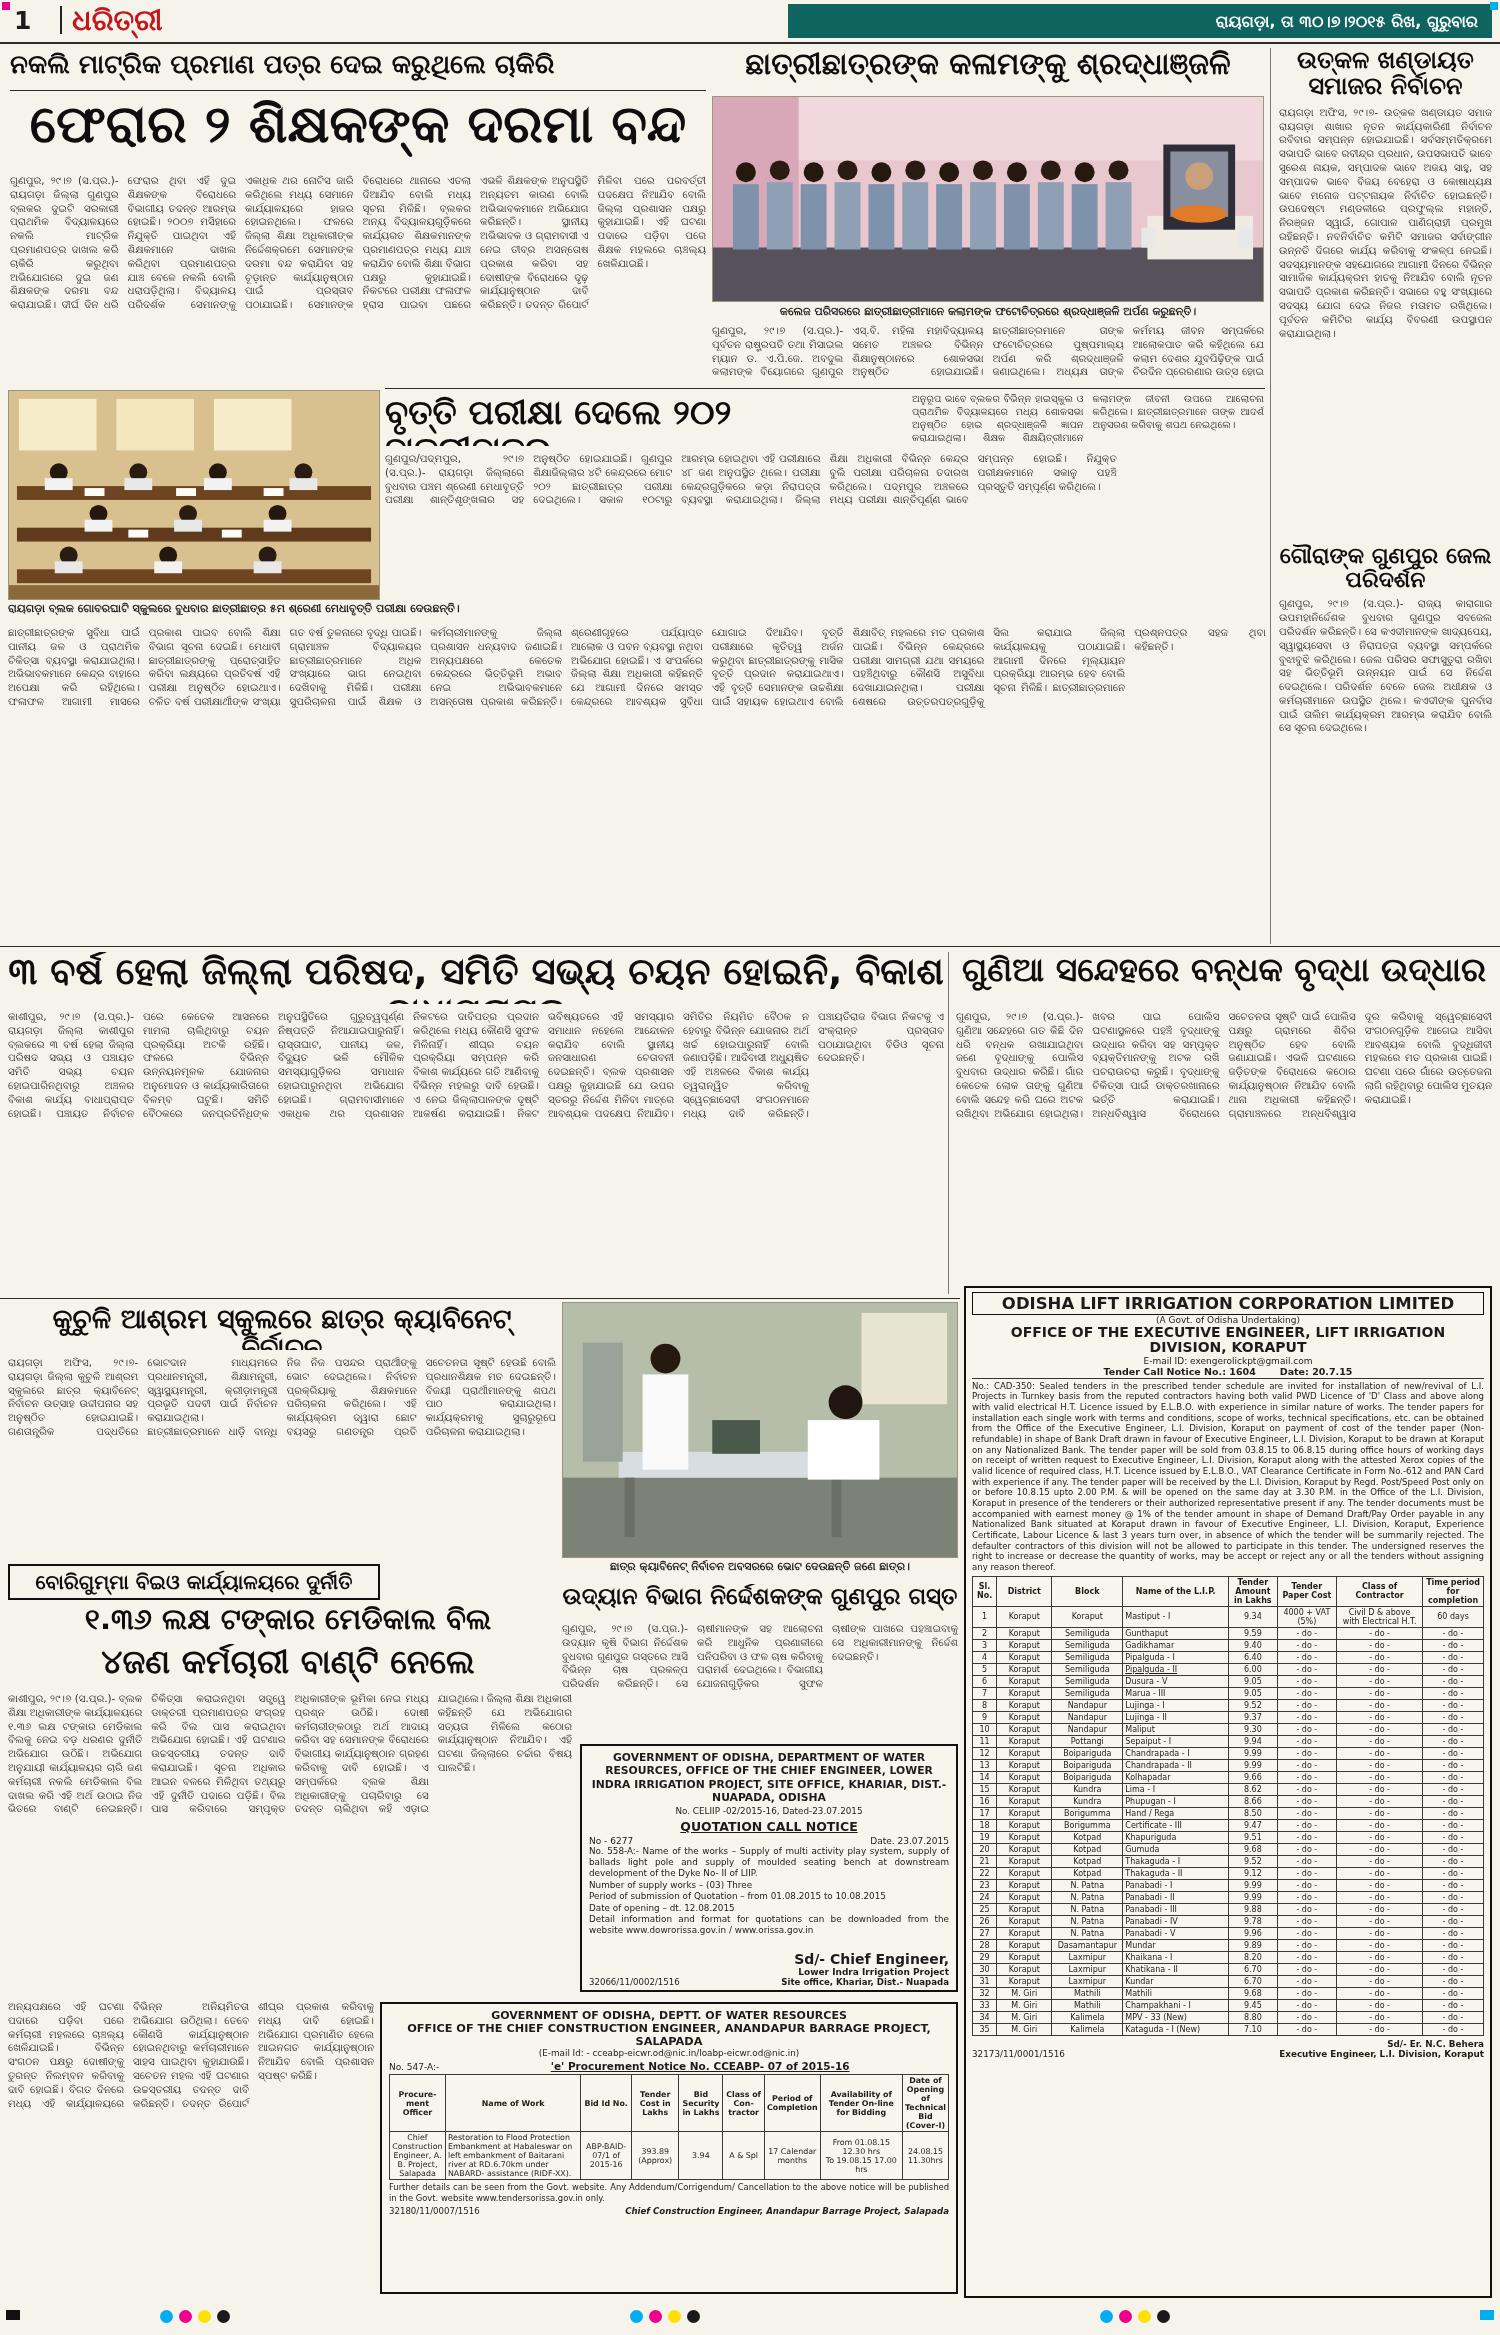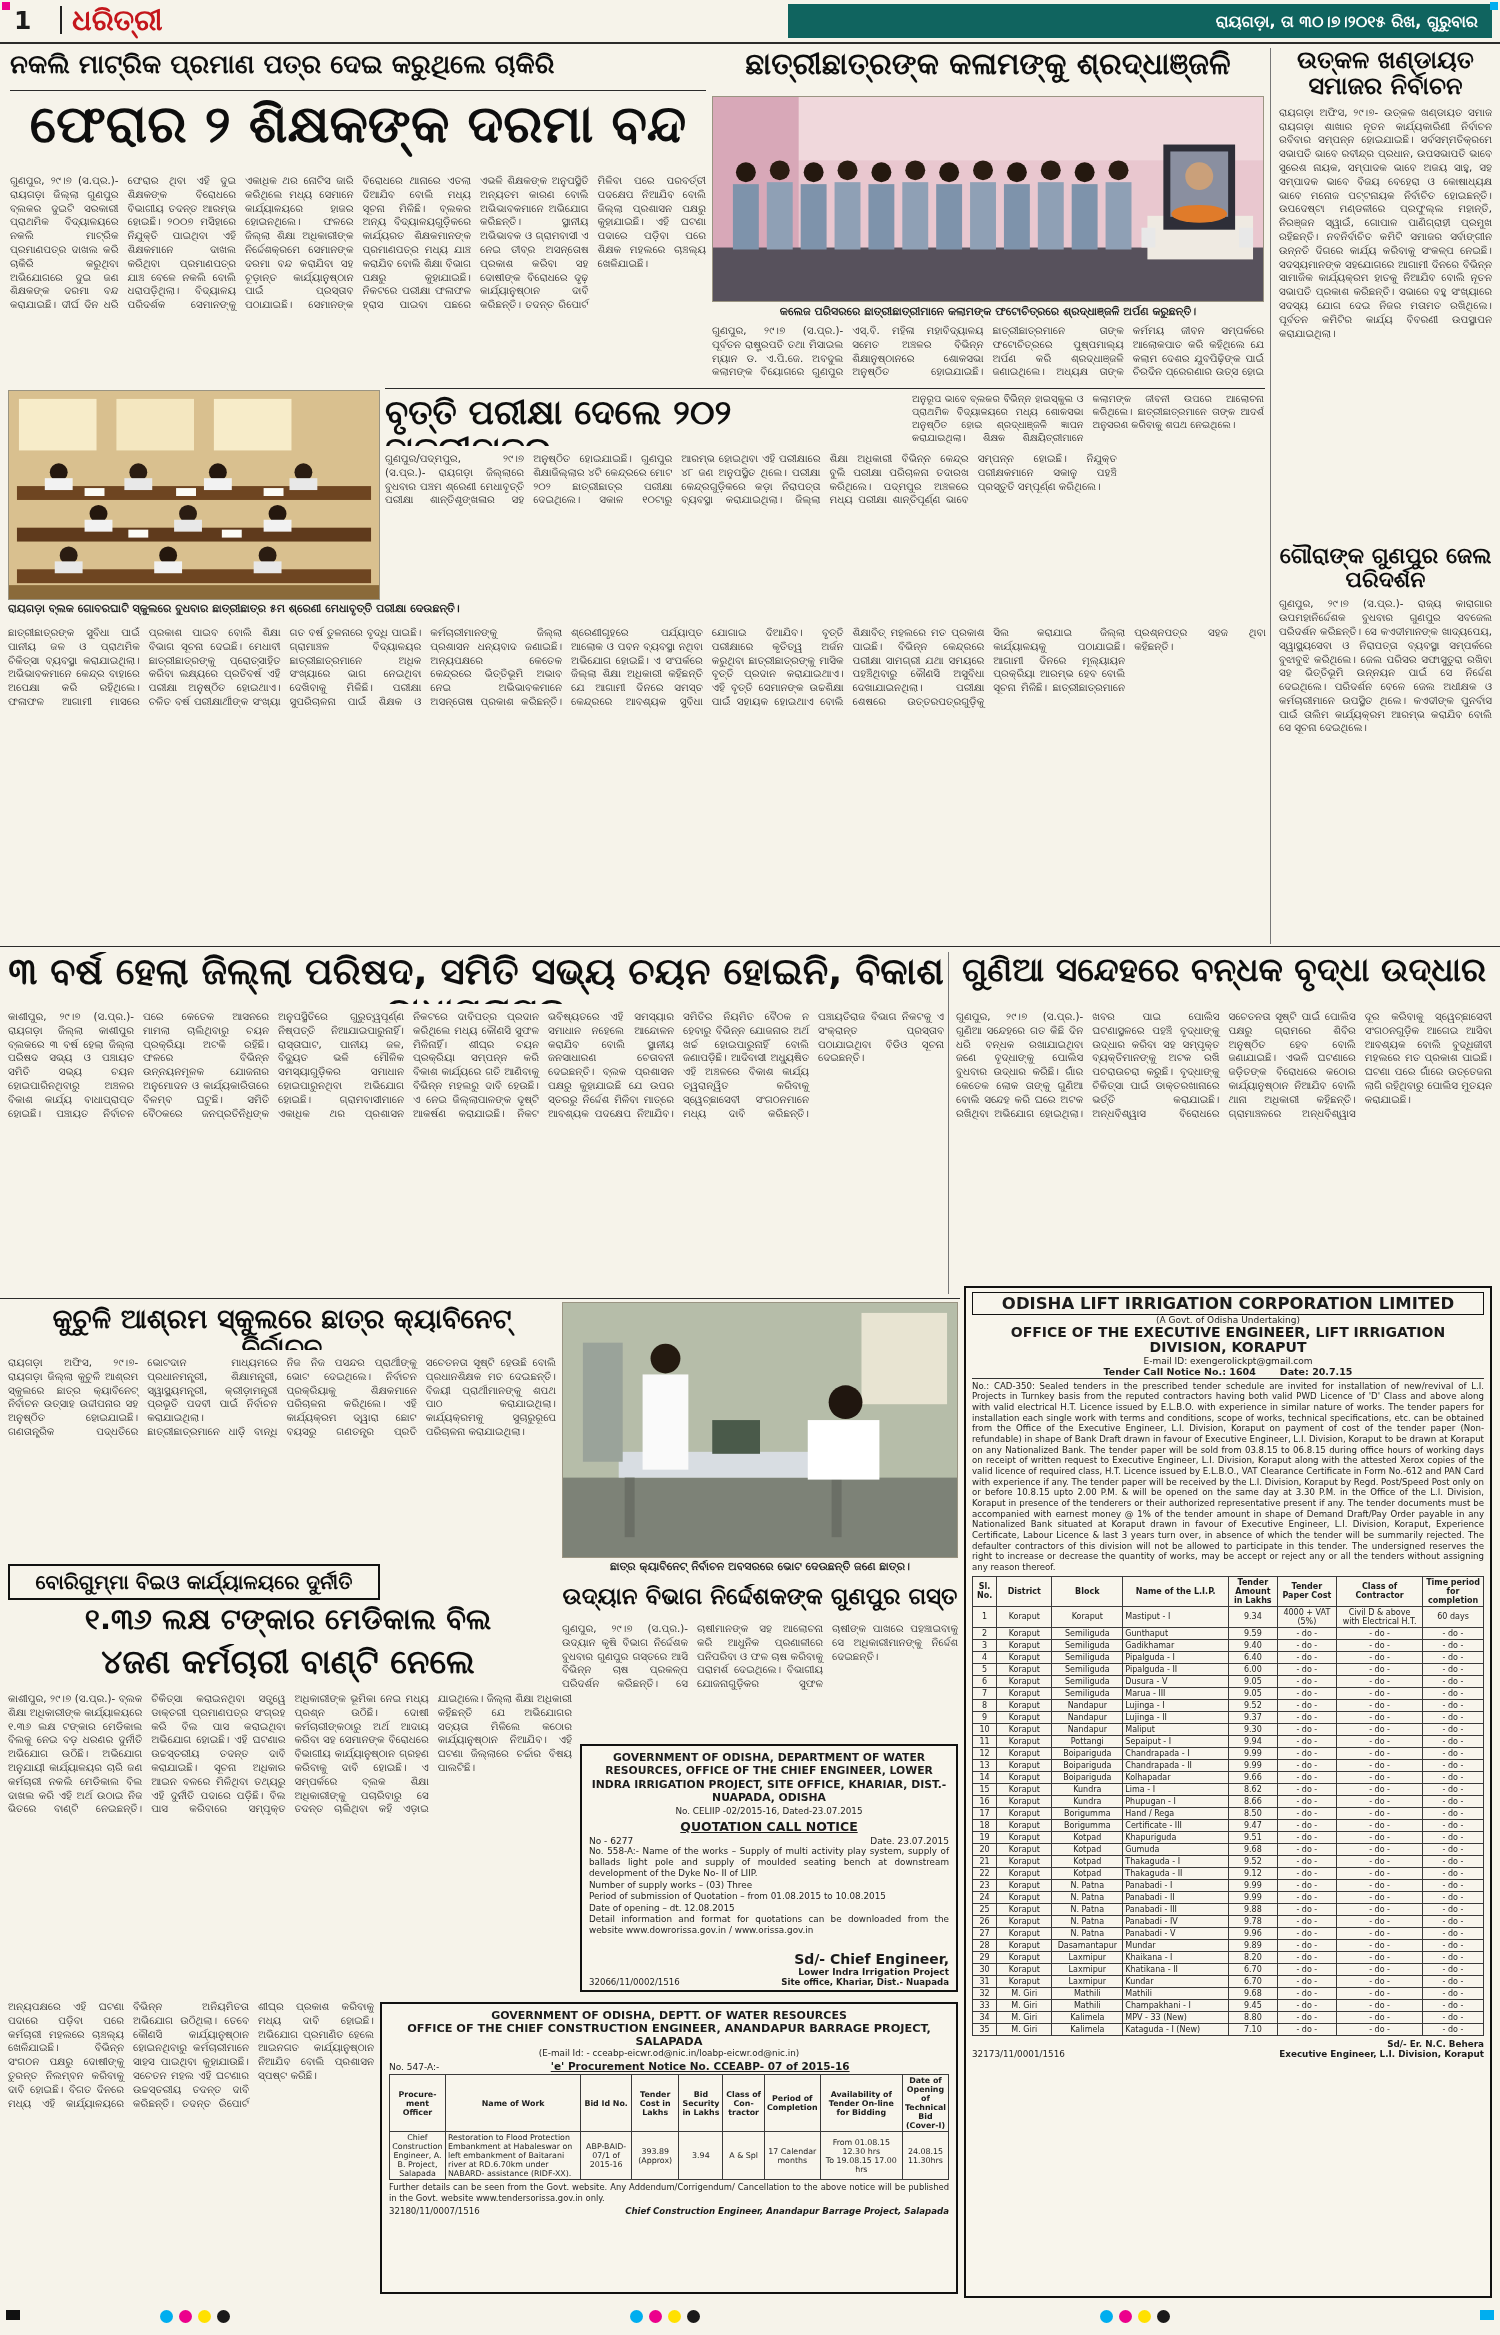--- a/index.html
+++ b/index.html
@@ -306,21 +306,21 @@
             <td style="text-align: left;">Pipalguda - I</td>
             <td>6.40</td>
             <td>- do -</td>
             <td>- do -</td>
             <td>- do -</td>
           </tr>
           <tr>
             <td>5</td>
             <td>Koraput</td>
             <td>Semiliguda</td>
-            <td style="text-align: left;">Pipalguda - II</td>
+            <td style="text-align: left; text-decoration: underline;">Pipalguda - II</td>
             <td>6.00</td>
             <td>- do -</td>
             <td>- do -</td>
             <td>- do -</td>
           </tr>
           <tr>
             <td>6</td>
             <td>Koraput</td>
             <td>Semiliguda</td>
             <td style="text-align: left;">Dusura - V</td>

